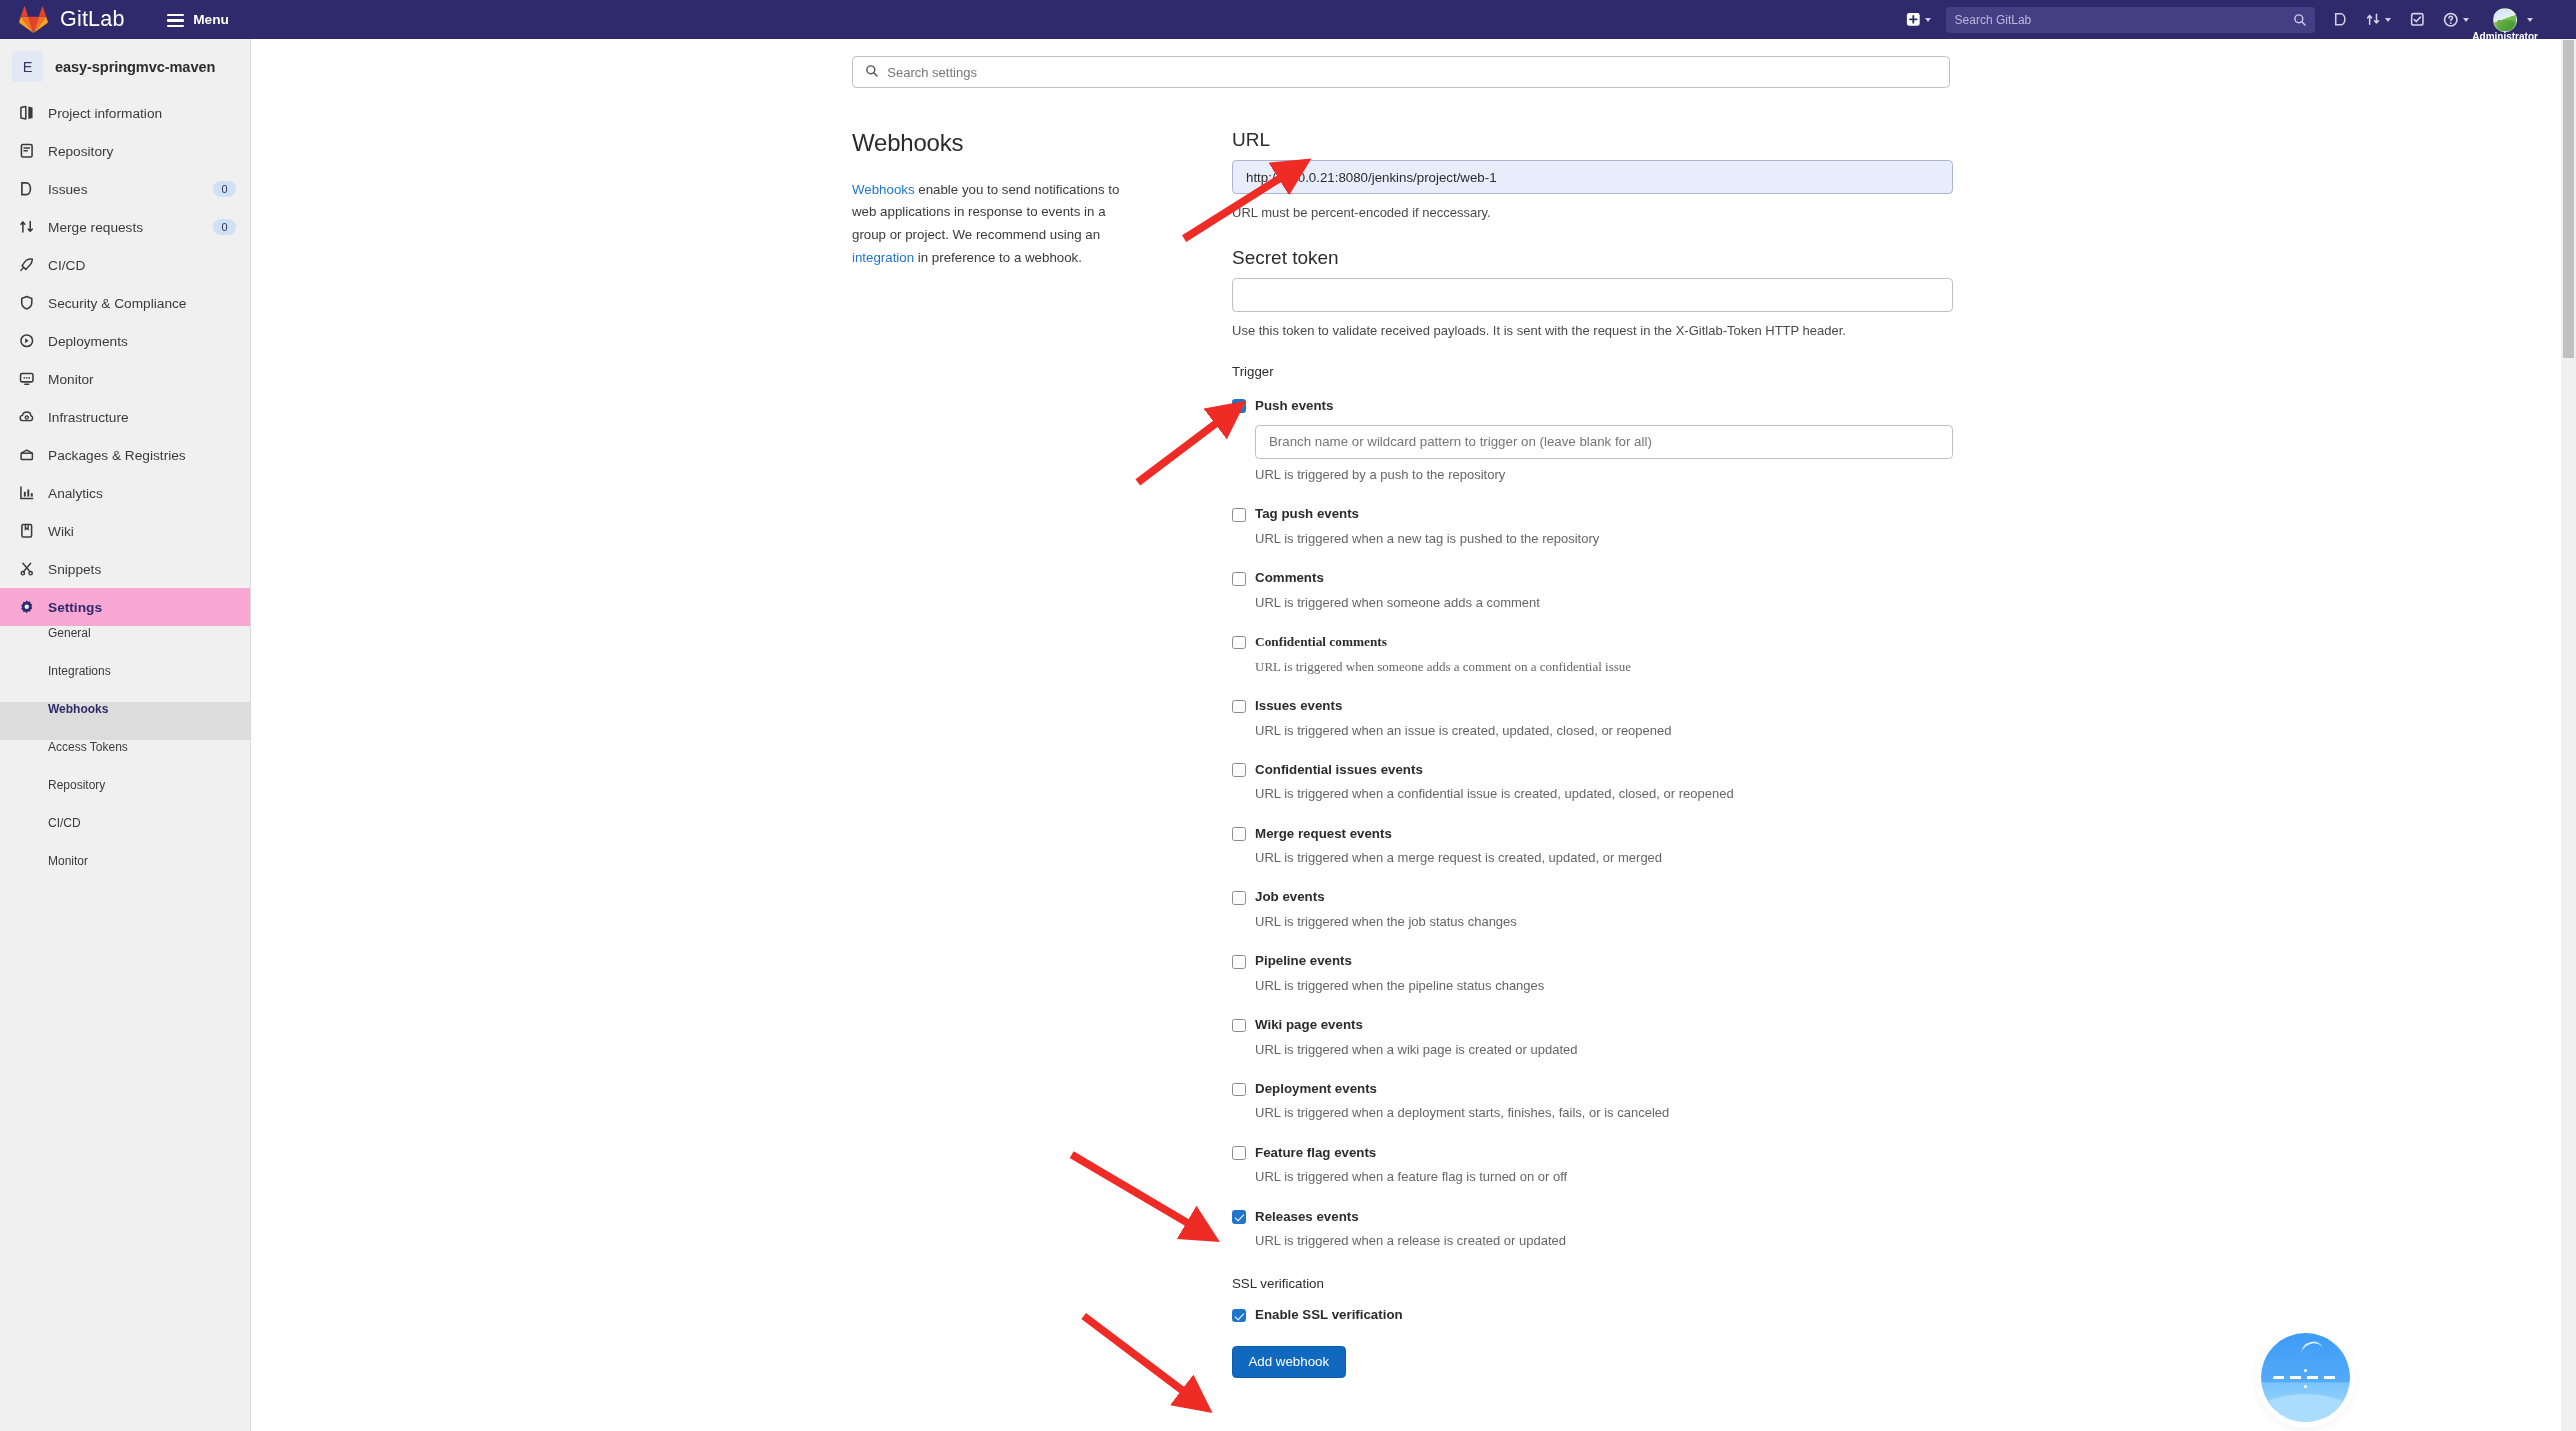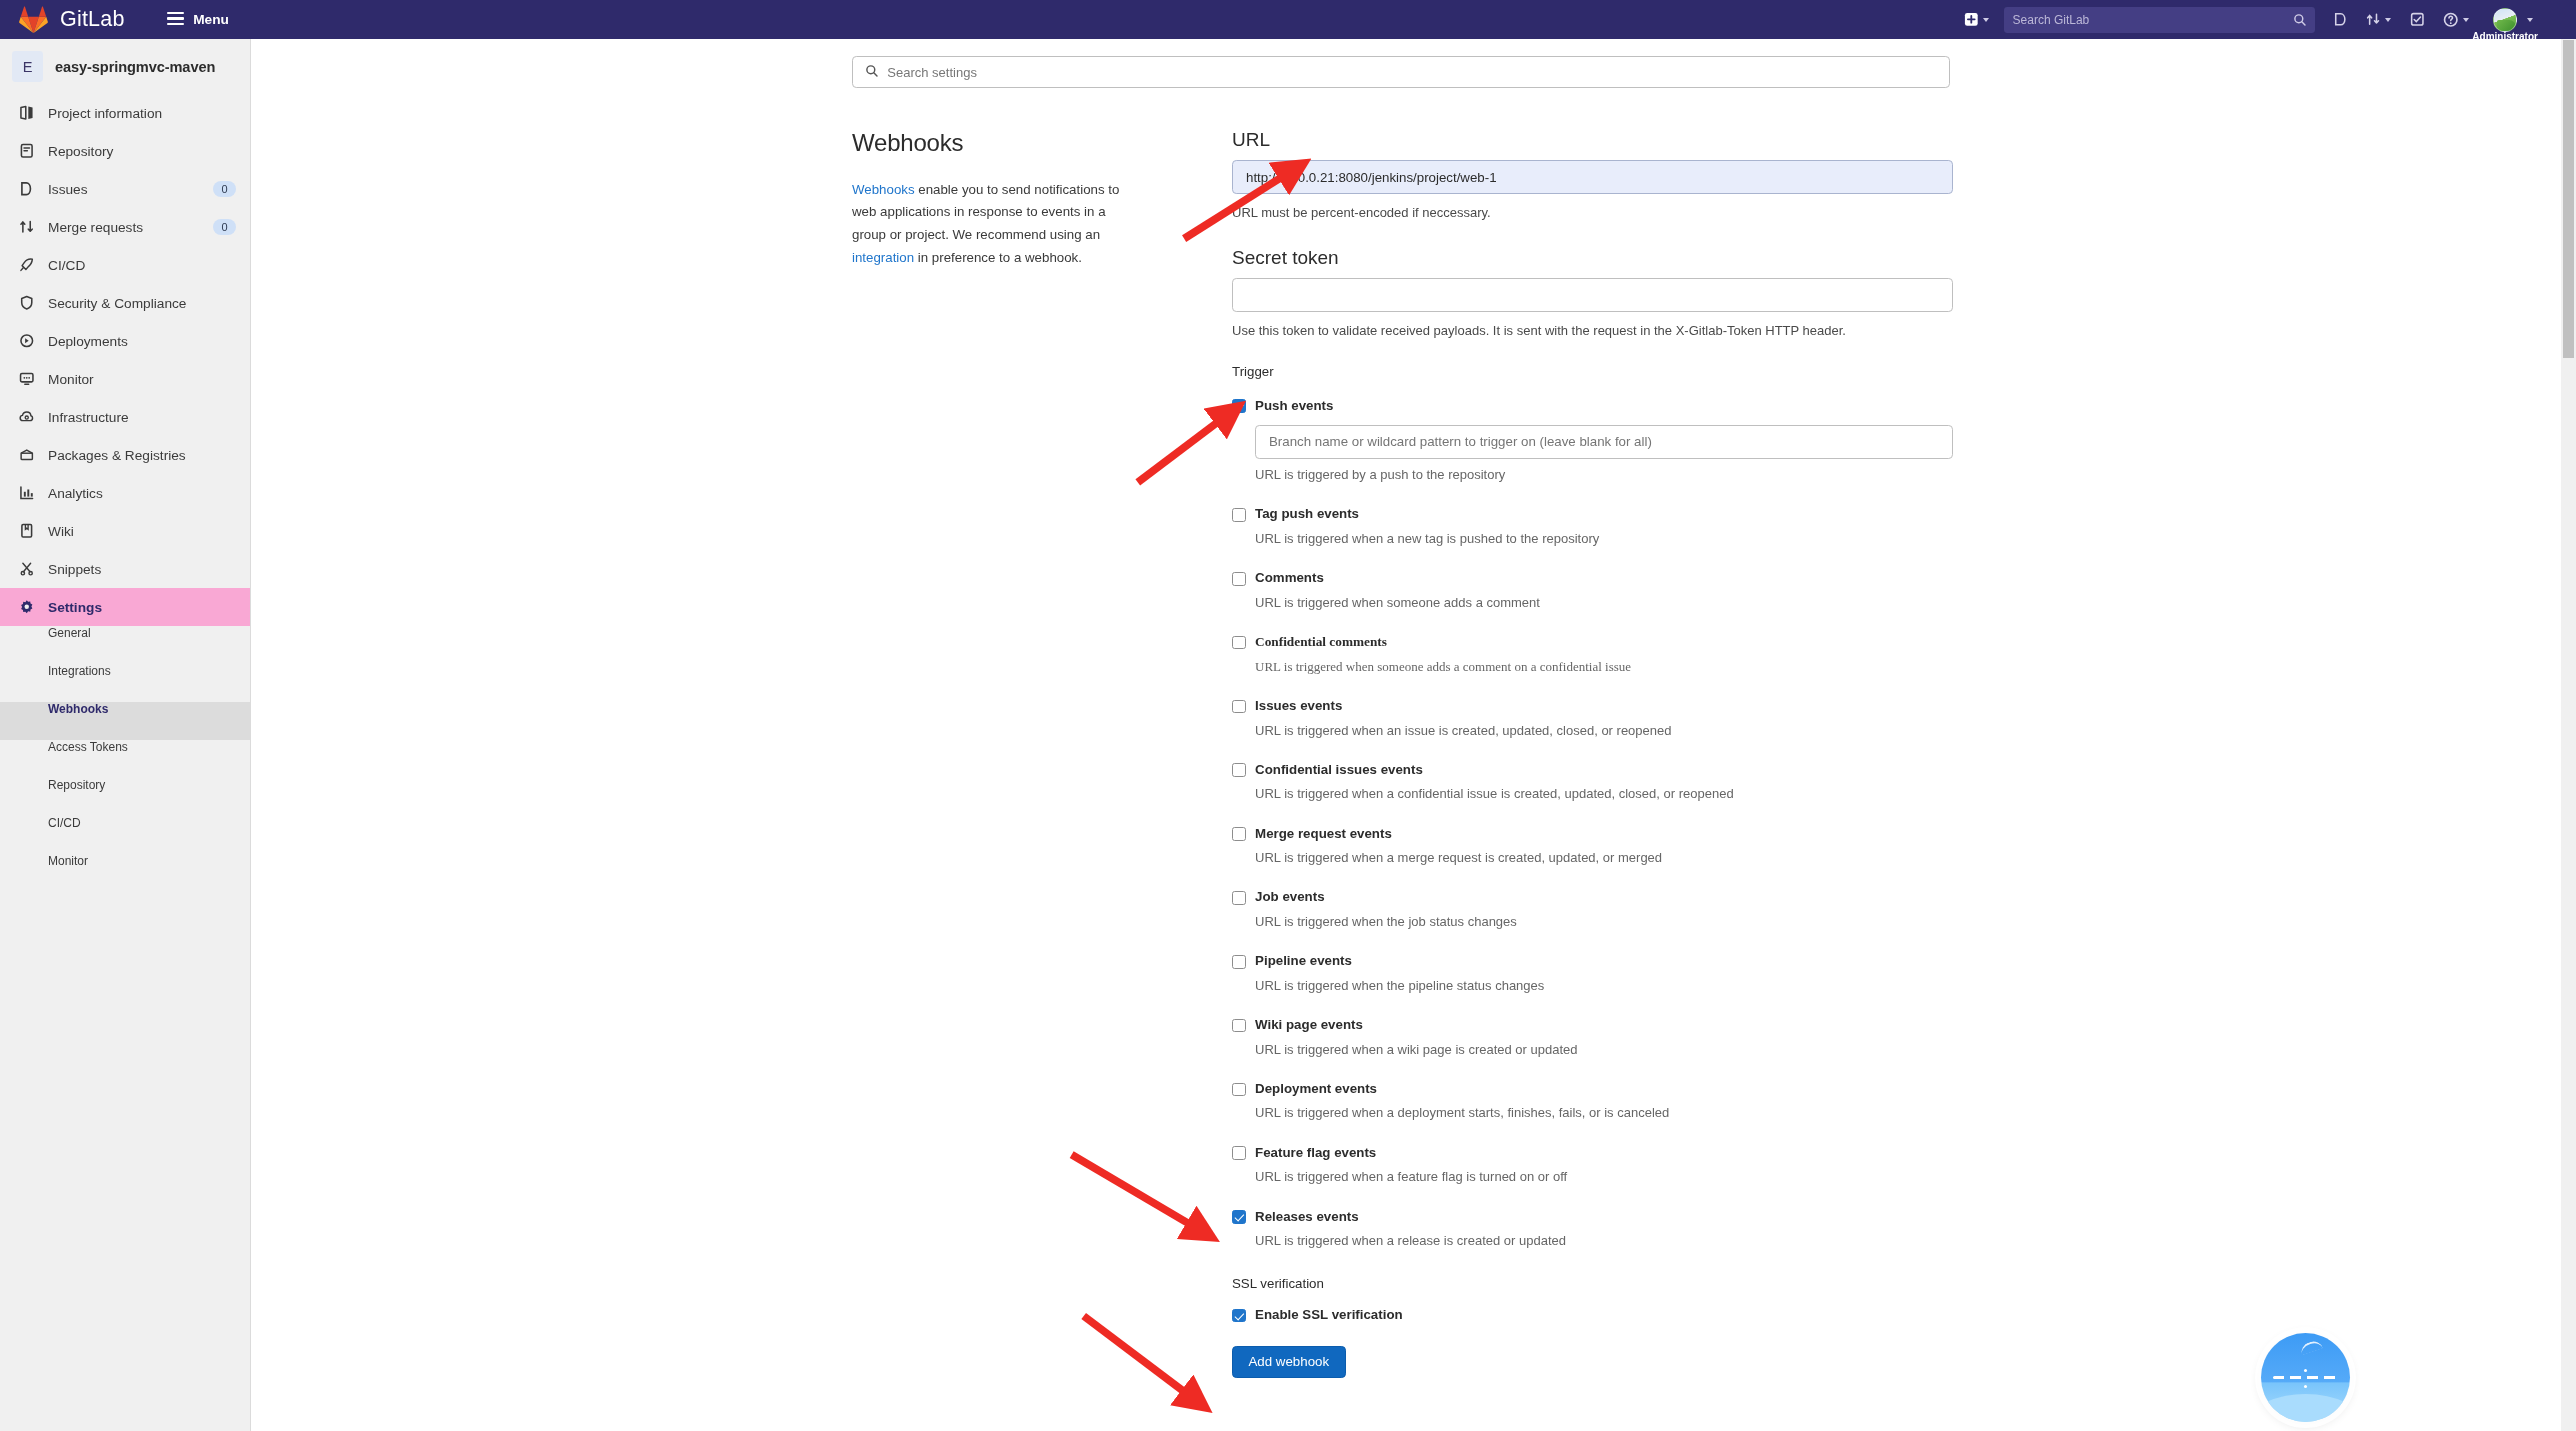--- a/index.html
+++ b/index.html
@@ -15,21 +15,21 @@
     position: absolute; top: 0; left: 0;
     width: 2576px; height: 39px;
     background: #2f2a6b;
     display: flex; align-items: center;
     z-index: 50;
   }
   .nav-left { display: flex; align-items: center; padding-left: 19px; gap: 12px; }
   .gl-logo { width: 29px; height: 27.5px; display: block; }
   .gl-wordmark { color: #fff; font-size: 21.5px; font-weight: 400; letter-spacing: 0.2px; }
   .nav-menu-btn {
-    display: flex; align-items: flex-start; gap: 9.4px;
+    display: flex; align-items: flex-end; gap: 9.4px;
     margin-left: 24px; color: #fff; font-size: 13.7px; font-weight: 600;
     padding: 5.2px 6.9px; border-radius: 3.4px;
   }
   .hamburger { display: flex; flex-direction: column; gap: 3.4px; width: 16.3px; }
   .hamburger i { display: block; height: 2.1px; background: #fff; border-radius: 0.9px; }
 
   .nav-right {
     margin-left: auto; display: flex; align-items: center;
     gap: 0px; padding-right: 34px; height: 39px;
   }
@@ -38,21 +38,21 @@
     padding: 0 9.4px; height: 56px; color: #d5d2e8;
   }
   .nav-item svg { display: block; }
   .caret {
     width: 0; height: 0;
     border-left: 3.9px solid transparent;
     border-right: 3.9px solid transparent;
     border-top: 4.3px solid #cfcbe6;
   }
   .nav-search {
-    width: 311px; height: 26px; background: #443e84;
+    width: 369px; height: 26px; background: #443e84;
     border-radius: 3.4px; display: flex; align-items: center;
     padding: 0 8.6px; margin: 0 8.6px 0 5.2px;
     position: relative;
   }
   .nav-search span { color: #bcb8d8; font-size: 12px; }
   .nav-search .s-icon { position: absolute; right: 8.6px; top: 6px; }
   .avatar-wrap { display: flex; flex-direction: column; align-items: center; padding: 0 5.2px; position: relative; }
   .avatar {
     width: 24px; height: 24px; border-radius: 50%;
     background: linear-gradient(160deg,#cfe3f5 0%, #e8eef5 45%, #7bbf53 46%, #4e9c3a 100%);

